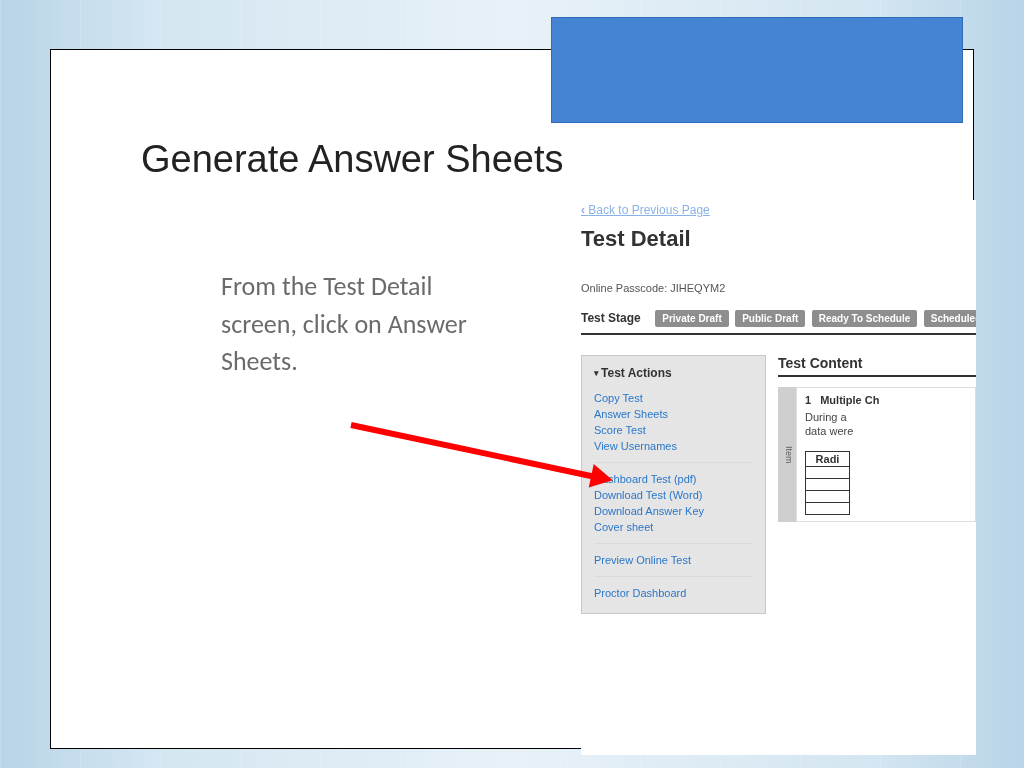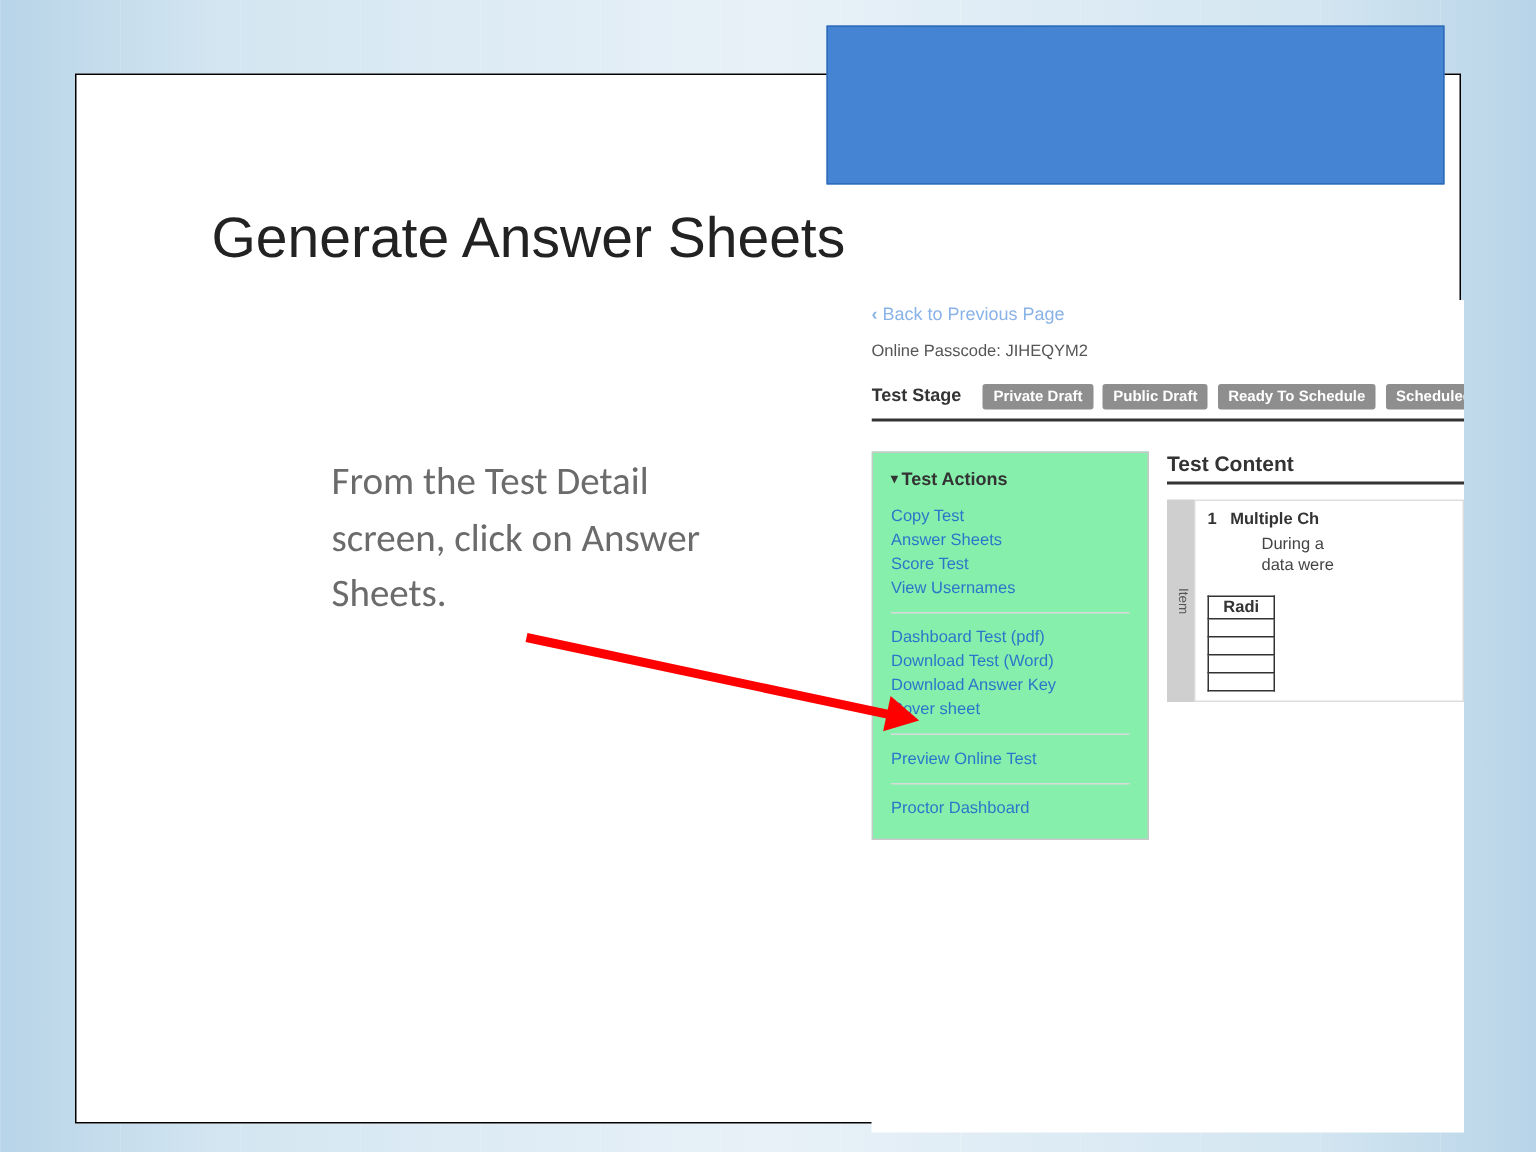--- a/index.html
+++ b/index.html
@@ -5,55 +5,55 @@
 *{margin:0;padding:0;box-sizing:border-box;}
 body{width:1024px;height:768px;font-family:Arial,Helvetica,sans-serif;background:linear-gradient(to right,#b8d4e8 0%,#d4e6f1 15%,#e8f1f8 50%,#d4e6f1 85%,#b8d4e8 100%);overflow:hidden;position:relative;}
 .bg-pattern{position:absolute;inset:0;background-image:repeating-linear-gradient(90deg,rgba(255,255,255,0.15) 0px,rgba(255,255,255,0.15) 1px,transparent 1px,transparent 80px);z-index:0;}
 
 .slide{position:absolute;top:49px;left:50px;width:924px;height:700px;background:#fff;border:1px solid #000;z-index:1;}
 
 .top-box{position:absolute;top:-33px;left:500px;width:412px;height:106px;background:#4584d3;border:1.5px solid #2e6bb8;z-index:3;}
 
 .slide-title{position:absolute;top:88px;left:90px;font-size:38px;font-weight:300;font-family:"Century Gothic","Segoe UI Light",Arial,sans-serif;color:#222;}
 
-.instruction{position:absolute;top:218px;left:170px;width:260px;font-size:26px;line-height:1.45;color:#6b6b6b;font-family:Calibri,Arial,sans-serif;margin-top:34px;}
+.instruction{position:absolute;top:218px;left:170px;width:260px;font-size:26px;line-height:1.45;color:#6b6b6b;font-family:Calibri,Arial,sans-serif;}
 
 .arrow{position:absolute;z-index:5;top:372px;left:300px;}
 .arrow-line{position:absolute;width:250px;height:6px;background:#ff0000;transform-origin:left center;transform:rotate(12deg);top:0;left:0;}
 .arrow-head{position:absolute;left:240px;top:44px;width:0;height:0;border-left:22px solid #ff0000;border-top:12px solid transparent;border-bottom:12px solid transparent;transform:rotate(12deg);}
 
 .shot{position:absolute;top:150px;left:530px;width:395px;height:555px;background:#fff;font-family:Arial,sans-serif;overflow:hidden;}
-.back-link{color:#3b7fd6;font-size:12px;opacity:.6;}
+.back-link{color:#3b7fd6;font-size:12px;opacity:.6;text-decoration:underline;}
 .back-link::before{content:"‹ ";font-weight:bold;}
 .detail-title{font-weight:bold;color:#333;font-size:22px;margin-top:8px;margin-bottom:30px;}
 .test-name{font-size:14px;font-weight:bold;color:#333;border-bottom:2px solid #333;padding-bottom:4px;}
 .passcode{font-size:11px;color:#555;margin-top:10px;}
 .stage-row{margin-top:14px;border-bottom:2px solid #333;padding-bottom:6px;white-space:nowrap;overflow:hidden;}
 .stage-label{font-size:12px;font-weight:bold;color:#333;margin-right:10px;}
 .stage-btn{display:inline-block;background:#8e8e8e;color:#fff;font-size:10px;font-weight:bold;padding:3px 7px;border-radius:2px;margin-right:2px;}
 
 .cols{margin-top:20px;display:flex;gap:12px;align-items:flex-start;}
 .panel{width:185px;}
-.panel-box{border:1px solid #c8c8c8;background:#86efac;padding:10px 12px;}
+.panel-box{border:1px solid #c8c8c8;background:#e5e5e5;padding:10px 12px;}
 .panel-hdr{font-size:12px;font-weight:bold;color:#333;}
 .panel-hdr::before{content:"▾ ";font-size:9px;position:relative;top:-1px;}
 .plink{display:block;color:#2a77c9;font-size:11px;margin:4px 0;text-decoration:none;}
 .psep{border-top:1px solid #dadada;margin:10px 0;}
 .panel-box2{border:1px solid #c8c8c8;background:#fcfcfc;padding:10px 12px;margin-top:8px;}
 .panel-hdr2{font-size:12px;font-weight:bold;color:#333;}
 .panel-hdr2::before{content:"▸ ";font-size:9px;position:relative;top:-1px;}
 
 .content-col{flex:1;overflow:hidden;}
 .content-title{font-size:14px;font-weight:bold;color:#333;border-bottom:2px solid #333;padding-bottom:4px;margin-bottom:10px;}
 .q{display:flex;margin-bottom:6px;}
 .q-tab{width:18px;background:#cfcfcf;color:#555;font-size:9px;writing-mode:vertical-rl;text-align:center;padding:10px 2px;}
 .q-body{flex:1;border:1px solid #ddd;background:#fff;padding:6px 8px;font-size:11px;color:#333;overflow:hidden;}
 .q-num{font-weight:bold;color:#333;display:inline-block;margin-right:6px;}
 .q-type{font-weight:bold;}
-.q-txt{color:#444;margin-top:4px;line-height:1.3;margin-left:36px;}
+.q-txt{color:#444;margin-top:4px;line-height:1.3;}
 .tbl{margin-top:12px;border-collapse:collapse;font-size:11px;}
 .tbl th{border:1px solid #333;padding:1px 6px;font-weight:bold;}
 .tbl td{border:1px solid #333;height:12px;width:44px;}
 </style>
 </head>
 <body>
 <div class="bg-pattern"></div>
 
 <div class="slide">
   <div class="top-box"></div>
@@ -62,20 +62,21 @@
 
   <div class="instruction">From the Test Detail screen, click on Answer Sheets.</div>
 
   <div class="arrow">
     <div class="arrow-line"></div>
     <div class="arrow-head"></div>
   </div>
 
   <div class="shot">
     <span class="back-link">Back to Previous Page</span>
+    <div class="detail-title">Test Detail</div>
 
     <div class="passcode">Online Passcode: JIHEQYM2</div>
 
     <div class="stage-row">
       <span class="stage-label">Test Stage</span>
       <span class="stage-btn">Private Draft</span>
       <span class="stage-btn">Public Draft</span>
       <span class="stage-btn">Ready To Schedule</span>
       <span class="stage-btn">Scheduled</span>
       

